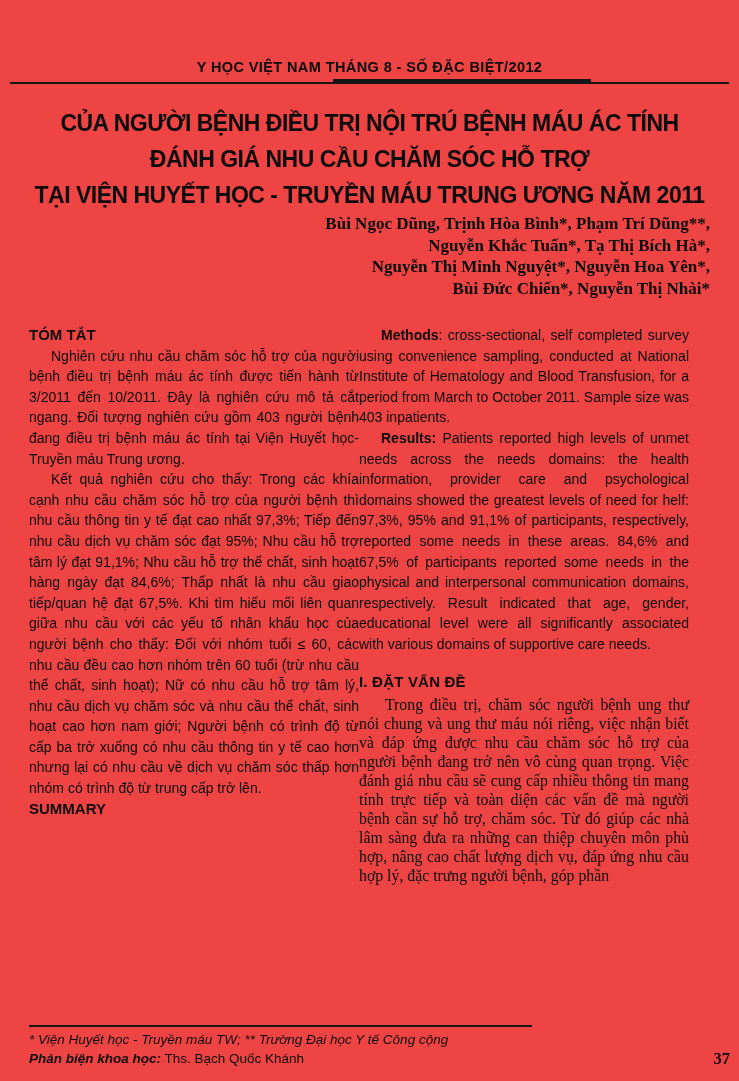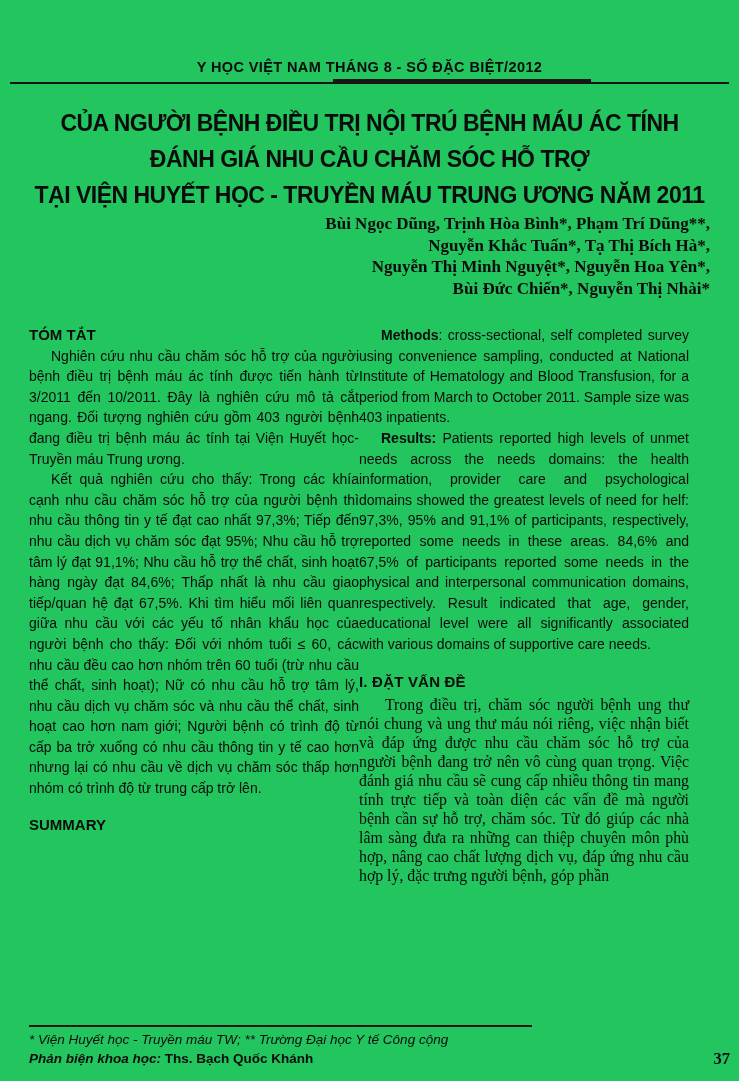--- a/index.html
+++ b/index.html
@@ -2,21 +2,21 @@
 <html><head>
 <meta charset="utf-8">
 <style>
   * { box-sizing: border-box; }
   html, body { margin: 0; padding: 0; background: #e8e8e8; }
   .page {
     position: relative;
     width: 739px;
     height: 1081px;
     margin: 0 auto;
-    background: #22c55e;
+    background: #ef4444;
     color: #0c0c0c;
     font-family: "Liberation Sans", sans-serif;
     overflow: hidden;
   }
   .running-head {
     position: absolute;
     top: 59px; left: 0; width: 100%;
     text-align: center;
     font-weight: bold;
     font-size: 14.5px;
@@ -66,21 +66,21 @@
     text-align: justify;
   }
   .col p { margin: 0; text-indent: 22px; }
   .sec-head {
     font-weight: bold;
     font-size: 15px;
     margin: 0;
     text-align: left;
     text-indent: 0;
   }
-  .summary-head { margin-top: 16px; }
+  .summary-head { }
   .intro-head { margin-top: 17px; margin-bottom: 3px; letter-spacing: 0.2px; }
   .bold { font-weight: bold; }
   .serif-para {
     font-family: "Liberation Serif", serif;
     font-size: 15.8px;
     line-height: 19px;
     text-indent: 26px !important;
   }
   .footnote {
     position: absolute;
@@ -89,21 +89,21 @@
     font-size: 13.5px;
     line-height: 18.5px;
   }
   .foot-rule {
     width: 503px; height: 2px;
     background: #161616;
     margin-bottom: 4px;
   }
   .affil { font-style: italic; }
   .reviewer-label { font-weight: bold; font-style: italic; }
-  .reviewer-name { font-weight: bold; }
+  .reviewer-name { font-weight: normal; }
   .page-num {
     position: absolute;
     top: 1049px; right: 9px;
     font-family: "Liberation Serif", serif;
     font-weight: bold;
     font-size: 16.5px;
   }
 </style>
 </head>
 <body>

